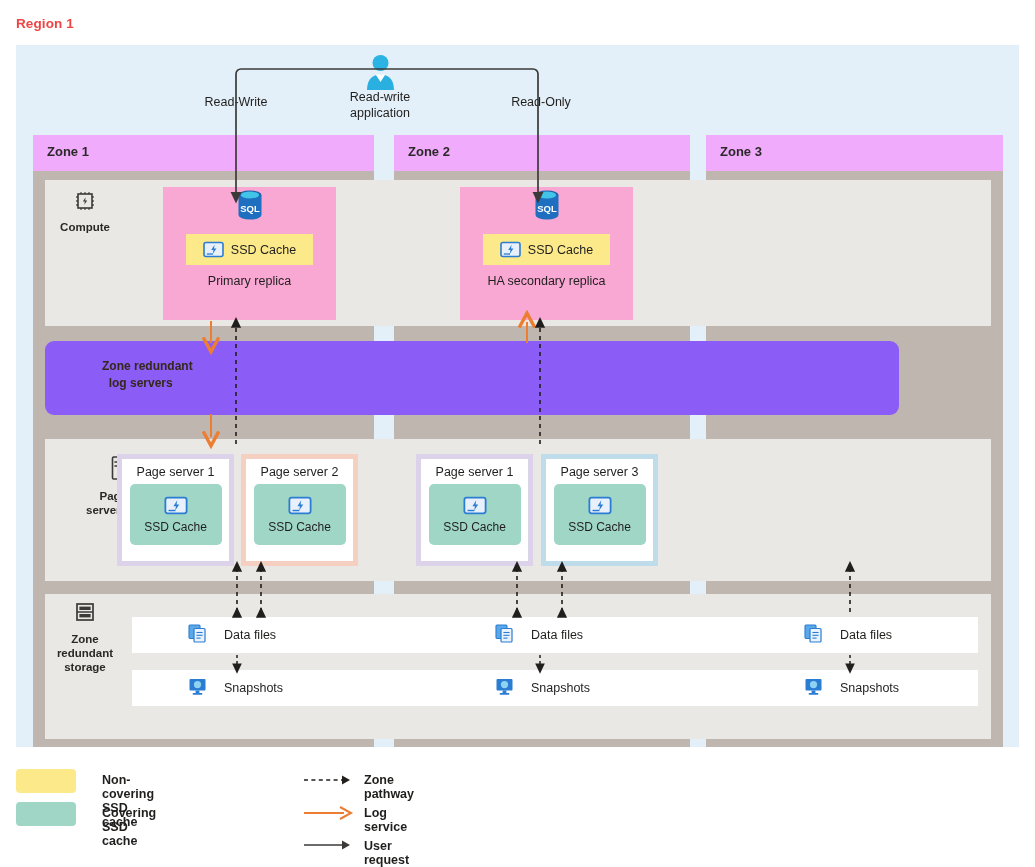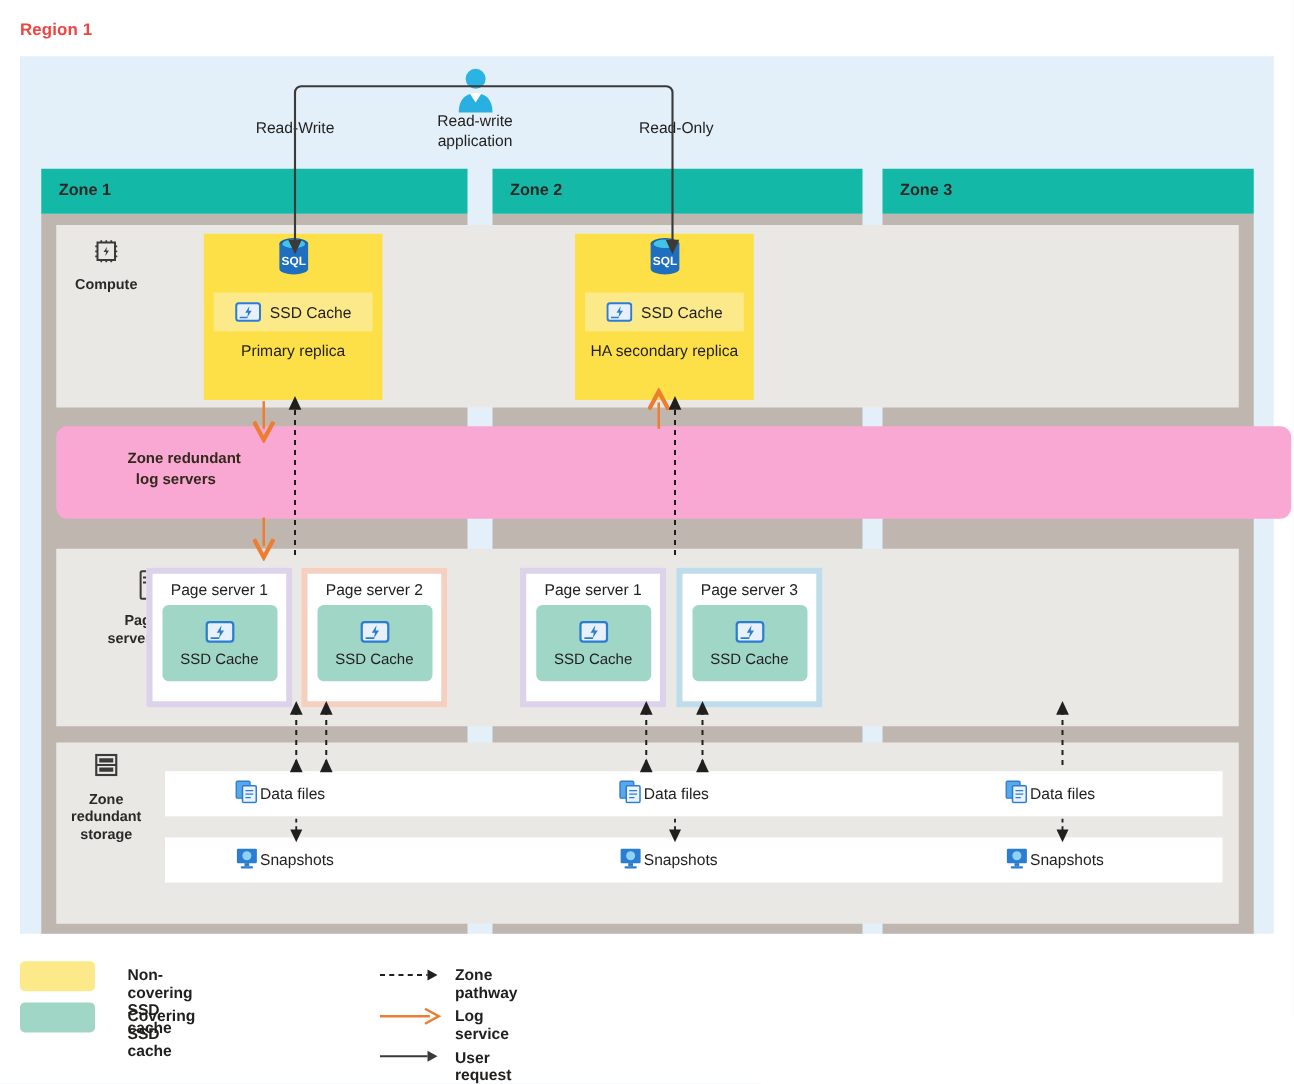--- a/index.html
+++ b/index.html
@@ -20,21 +20,21 @@
   }
   
   .region-panel{
     position:absolute;left:16px;top:45px;
     width:1003px;height:702px;
     background:#e4f0f9;
   }
   
   .zone-bar{
     position:absolute;height:36px;
-    background:#14b8a6;
+    background:#f0abfc;
     text-align:center;
   }
   .zone-bar .zone-label{
     position:absolute;left:14px;top:9px;
     font-size:13px;font-weight:bold;color:#2b2927;
   }
   #zone-bar-1{left:33px;top:135px;width:341px;}
   #zone-bar-2{left:394px;top:135px;width:296px;}
   #zone-bar-3{left:706px;top:135px;width:297px;}
   
@@ -56,33 +56,32 @@
     position:absolute;text-align:center;
     font-size:11.5px;font-weight:bold;color:#2b2927;line-height:1.22;
     width:84px;
   }
   #compute-label{left:43px;top:190px;}
   #pageserver-label{left:43px;top:455px;text-align:right;}
   #storage-label{left:43px;top:600px;}
   .row-label .ico{display:block;margin:0 auto 5px;}
   
   #log-service{
-    position:absolute;left:45px;top:341px;width:940px;height:74px;
-    background:#f9a8d4;border-radius:9px;
+    position:absolute;left:45px;top:341px;width:854px;height:74px;
+    background:#8b5cf6;border-radius:9px;
     color:#3a2d16;
-    padding-left:48px;
   }
   #log-service .ls-text{
     position:absolute;left:57px;top:17px;
     font-size:12px;font-weight:bold;line-height:1.45;color:#33281a;
   }
   
   .replica{
-    position:absolute;width:143px;height:133px;
-    background:#fde047;
+    position:absolute;width:173px;height:133px;
+    background:#f9a8d4;
     text-align:center;
   }
   #replica-primary{left:163px;top:187px;}
   #replica-ha{left:460px;top:187px;}
   .replica .sqlicon{margin:11px auto 0;}
   .replica .cache-chip{
     margin:5px auto 0;width:127px;height:31px;
     background:#fbe98a;
     display:flex;align-items:center;justify-content:center;gap:7px;
     font-size:12.5px;color:#201f1e;
@@ -116,21 +115,21 @@
   }
   
   .store-row{
     position:absolute;left:132px;width:846px;height:36px;
     background:#ffffff;
   }
   #store-row-data{top:617px;}
   #store-row-snap{top:670px;}
   .store-item{
     position:absolute;top:0;height:36px;
-    display:flex;align-items:center;gap:1px;
+    display:flex;align-items:center;gap:17px;
     font-size:12.5px;color:#201f1e;
   }
   
   .legend{position:absolute;left:16px;top:763px;}
   .swatch{
     position:absolute;width:60px;height:24px;border-radius:4px;
   }
   #sw-yellow{left:0;top:6px;background:#fbe98a;}
   #sw-green{left:0;top:39px;background:#9fd6c6;}
   .legend-text{

